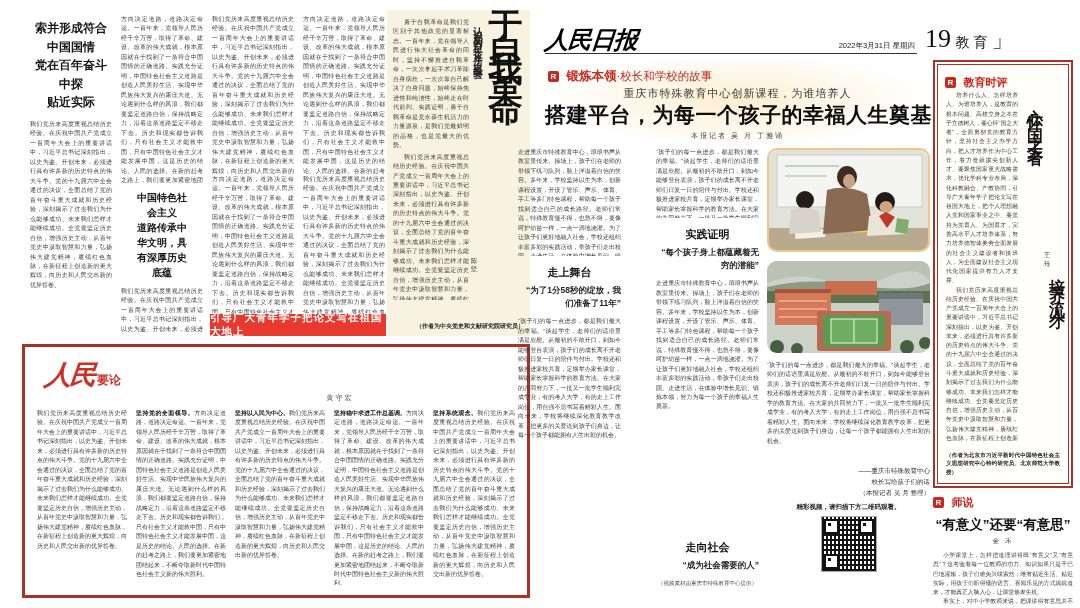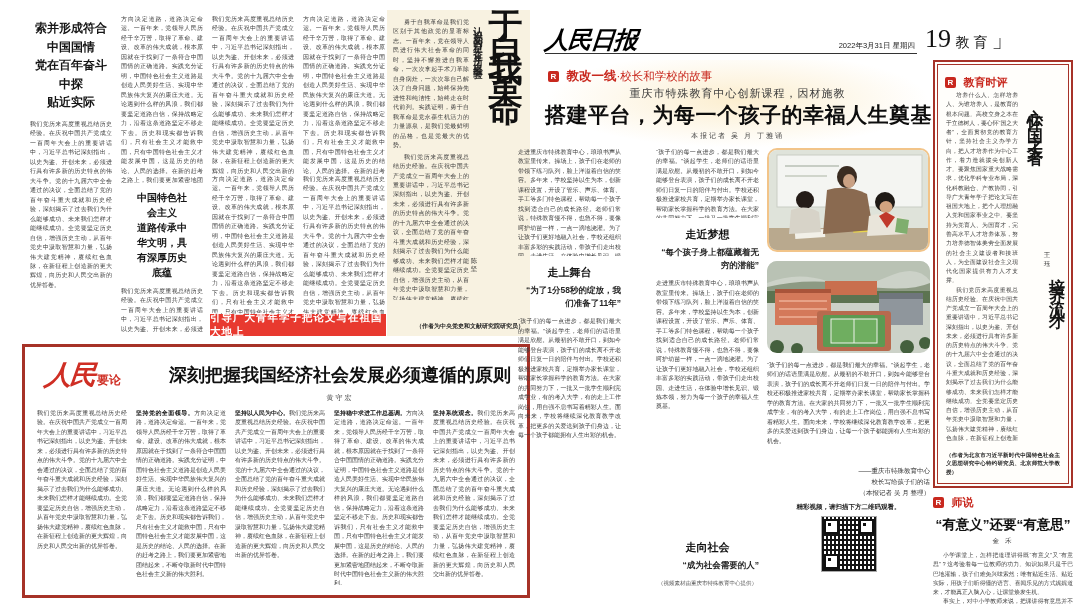--- a/index.html
+++ b/index.html
@@ -117,21 +117,20 @@
     <div class="abs vkicker" style="right:46px;top:8px;height:225px;">认识党的百年奋斗历史经验⑩</div>
     <div class="abs vauthor" style="right:52px;top:242px;height:40px;">陈 坚</div>
     <div class="abs vtitle serif" style="right:2px;top:-26px;height:300px;">于自我革命</div>
     <div class="abs anote" style="right:6px;bottom:5px;width:122px;">（作者为中央党史和文献研究院研究员）</div>
   </div>
 
   <div class="abs redbox" style="left:22px;top:344px;width:502px;height:248px;">
     <div class="abs" style="left:20px;top:10px;">
       <span class="pmlogo-main">人民</span><span class="pmlogo-sub">要论</span>
     </div>
-    <div class="abs bx-head" style="left:140px;top:16px;width:350px;">深刻把握我国经济社会发展必须遵循的原则</div>
     <div class="abs bx-author" style="left:140px;top:46px;width:350px;">黄守宏</div>
 
     <div class="abs t6 col" style="left:12px;top:62px;width:90px;height:176px;">
       <span>我们党历来高度重视总结历史经验。在庆祝中国共产党成立一百周年大会上的重要讲话中，习近平总书记深刻指出，以史为鉴、开创未来，必须进行具有许多新的历史特点的伟大斗争。党的十九届六中全会通过的决议，全面总结了党的百年奋斗重大成就和历史经验，深刻揭示了过去我们为什么能够成功、未来我们怎样才能继续成功。全党要坚定历史自信，增强历史主动，从百年党史中汲取智慧和力量，弘扬伟大建党精神，赓续红色血脉，在新征程上创造新的更大辉煌，向历史和人民交出新的优异答卷。</span>
     </div>
     <div class="abs t6 col" style="left:111px;top:62px;width:90px;height:176px;">
       <span class="lead">坚持党的全面领导。</span><span>方向决定道路，道路决定命运。一百年来，党领导人民历经千辛万苦，取得了革命、建设、改革的伟大成就，根本原因就在于找到了一条符合中国国情的正确道路。实践充分证明，中国特色社会主义道路是创造人民美好生活、实现中华民族伟大复兴的康庄大道。无论遇到什么样的风浪，我们都要坚定道路自信，保持战略定力，沿着这条道路坚定不移走下去。历史和现实都告诉我们，只有社会主义才能救中国，只有中国特色社会主义才能发展中国，这是历史的结论、人民的选择。在新的赶考之路上，我们要更加紧密地团结起来，不断夺取新时代中国特色社会主义新的伟大胜利。</span>
     </div>
     <div class="abs t6 col" style="left:210px;top:62px;width:90px;height:176px;">
       <span class="lead">坚持以人民为中心。</span><span>我们党历来高度重视总结历史经验。在庆祝中国共产党成立一百周年大会上的重要讲话中，习近平总书记深刻指出，以史为鉴、开创未来，必须进行具有许多新的历史特点的伟大斗争。党的十九届六中全会通过的决议，全面总结了党的百年奋斗重大成就和历史经验，深刻揭示了过去我们为什么能够成功、未来我们怎样才能继续成功。全党要坚定历史自信，增强历史主动，从百年党史中汲取智慧和力量，弘扬伟大建党精神，赓续红色血脉，在新征程上创造新的更大辉煌，向历史和人民交出新的优异答卷。</span>
@@ -150,36 +149,36 @@
   <div class="abs rule" style="left:545px;top:53px;width:372px;"></div>
   <div class="abs mast-date" style="left:735px;top:41px;width:180px;">2022年3月31日 星期四</div>
   <div class="abs" style="left:925px;top:24px;">
     <span class="mast-no">19</span>
     <span class="mast-sec">教育</span><span class="mast-brk">」</span>
   </div>
 
   <div class="abs glow" style="left:545px;top:60px;width:385px;height:88px;"></div>
   <div class="abs" style="left:548px;top:66px;">
     <span class="marker">R</span>
-    <span class="kick-bold">教改一线</span><span class="kick-rest">·校长和学校的故事</span>
-  </div>
-  <div class="abs edu-subtitle" style="left:545px;top:86px;width:385px;">重庆市特殊教育中心创新课程，因材施教</div>
+    <span class="kick-bold">锻炼本领</span><span class="kick-rest">·校长和学校的故事</span>
+  </div>
+  <div class="abs edu-subtitle" style="left:545px;top:86px;width:385px;">重庆市特殊教育中心创新课程，为谁培养人</div>
   <div class="abs edu-headline" style="left:545px;top:101px;width:385px;">搭建平台，为每一个孩子的幸福人生奠基</div>
   <div class="abs edu-byline" style="left:545px;top:131px;width:385px;">本报记者 吴 月 丁雅诵</div>
 
   <div class="abs col" style="left:518px;top:148px;width:103px;height:458px;">
     <div class="t6" style="height:108px;">走进重庆市特殊教育中心，琅琅书声从教室里传来。操场上，孩子们在老师的带领下练习队列，脸上洋溢着自信的笑容。多年来，学校坚持以生为本，创新课程设置，开设了管乐、声乐、体育、手工等多门特色课程，帮助每一个孩子找到适合自己的成长路径。老师们常说，特殊教育慢不得，也急不得，要像呵护幼苗一样，一点一滴地浇灌。为了让孩子们更好地融入社会，学校还组织丰富多彩的实践活动，带孩子们走出校园、走进生活，在体验中增长见识、锻炼本领，努力为每一个孩子的幸福人生奠基。</div>
     <div class="subhead">走上舞台</div>
     <div class="subquote">“为了1分58秒的绽放，我们准备了11年”</div>
     <div class="t6">“孩子们的每一点进步，都是我们最大的幸福。”谈起学生，老师们的话语里满是欣慰。从最初的不敢开口，到如今能够登台表演，孩子们的成长离不开老师们日复一日的陪伴与付出。学校还积极推进家校共育，定期举办家长课堂，帮助家长掌握科学的教育方法。在大家的共同努力下，一批又一批学生顺利完成学业，有的考入大学，有的走上工作岗位，用自强不息书写着精彩人生。面向未来，学校将继续深化教育教学改革，把更多的关爱送到孩子们身边，让每一个孩子都能拥有人生出彩的机会。</div>
   </div>
 
   <div class="abs col" style="left:656px;top:148px;width:103px;height:458px;">
     <div class="t6" style="height:70px;">“孩子们的每一点进步，都是我们最大的幸福。”谈起学生，老师们的话语里满是欣慰。从最初的不敢开口，到如今能够登台表演，孩子们的成长离不开老师们日复一日的陪伴与付出。学校还积极推进家校共育，定期举办家长课堂，帮助家长掌握科学的教育方法。在大家的共同努力下，一批又一批学生顺利完成学业，有的考入大学，有的走上工作岗位，用自强不息书写着精彩人生。面向未来，学校将继续深化教育教学改革，把更多的关爱送到孩子们身边，让每一个孩子都能拥有人生出彩的机会。</div>
-    <div class="subhead">走近梦想</div>
+    <div class="subhead">实践证明</div>
     <div class="subquote">“每个孩子身上都蕴藏着无穷的潜能”</div>
     <div class="t6" style="height:252px;">走进重庆市特殊教育中心，琅琅书声从教室里传来。操场上，孩子们在老师的带领下练习队列，脸上洋溢着自信的笑容。多年来，学校坚持以生为本，创新课程设置，开设了管乐、声乐、体育、手工等多门特色课程，帮助每一个孩子找到适合自己的成长路径。老师们常说，特殊教育慢不得，也急不得，要像呵护幼苗一样，一点一滴地浇灌。为了让孩子们更好地融入社会，学校还组织丰富多彩的实践活动，带孩子们走出校园、走进生活，在体验中增长见识、锻炼本领，努力为每一个孩子的幸福人生奠基。</div>
     <div class="subhead">走向社会</div>
     <div class="subquote">“成为社会需要的人”</div>
     <div class="caption">（视频素材由重庆市特殊教育中心提供）</div>
   </div>
 
   <div class="abs" style="left:767px;top:148px;width:163px;height:458px;">
 
     <div class="photo photo1" style="width:159px;height:100px;">

